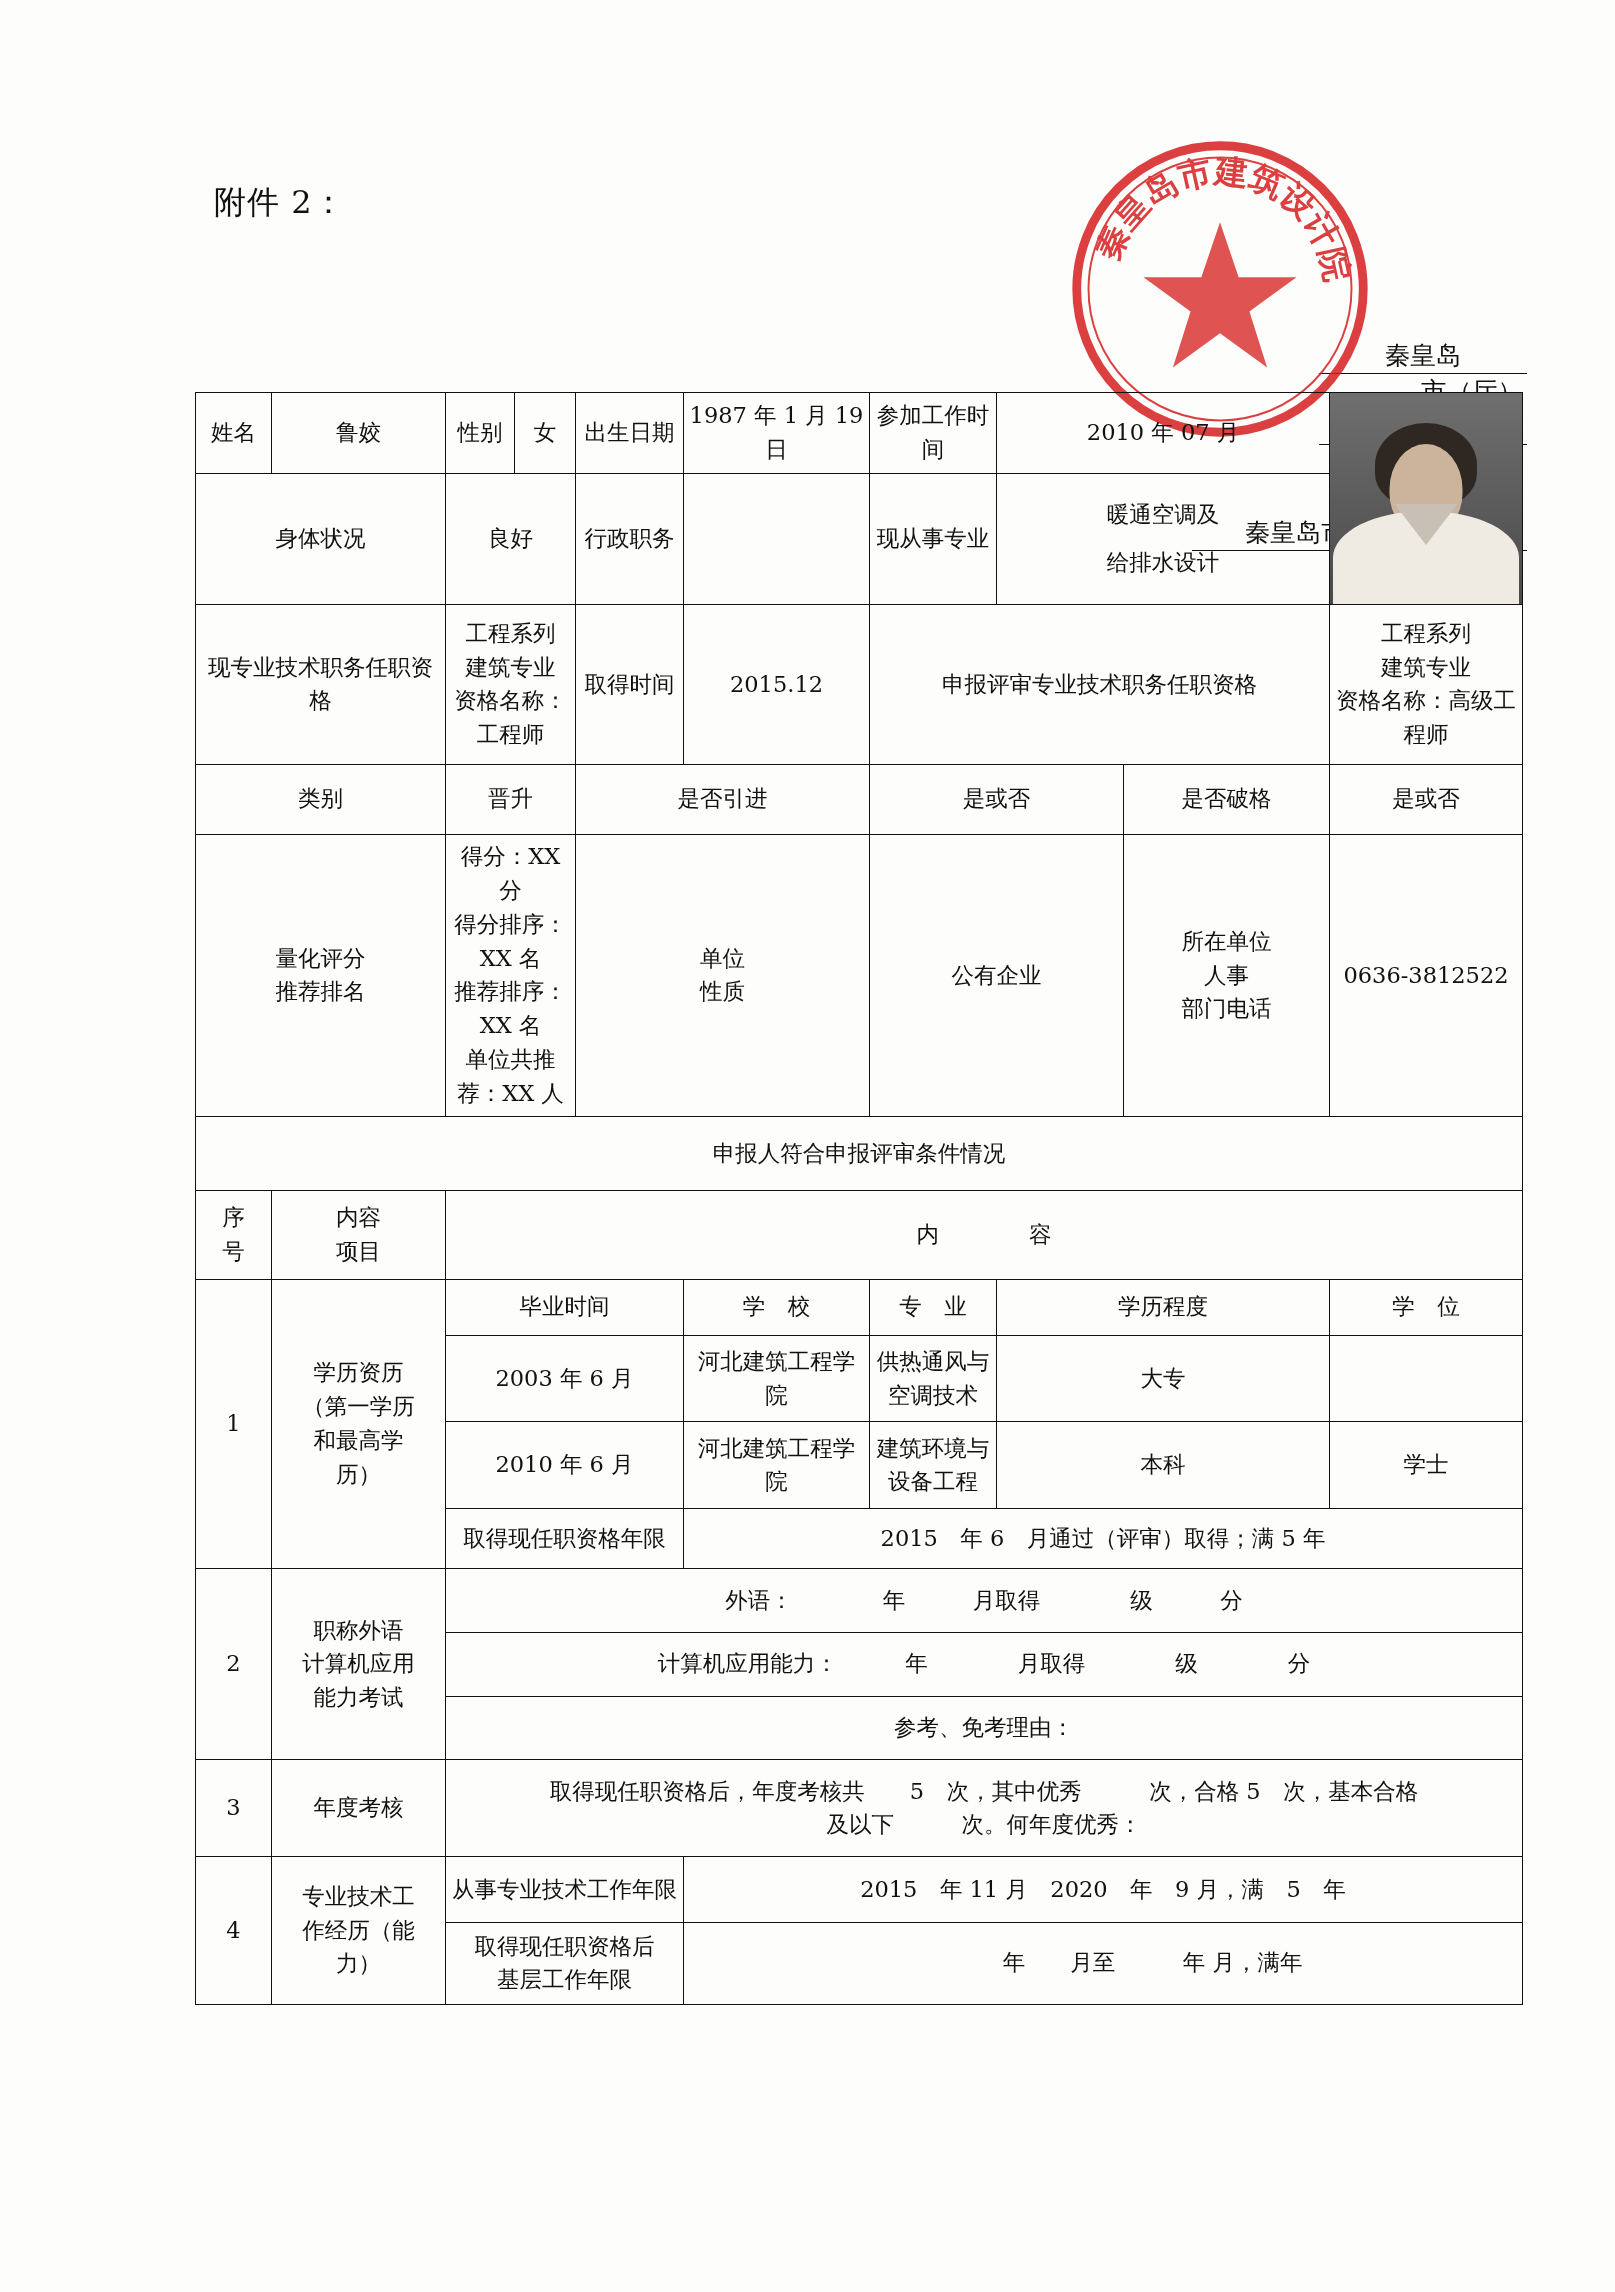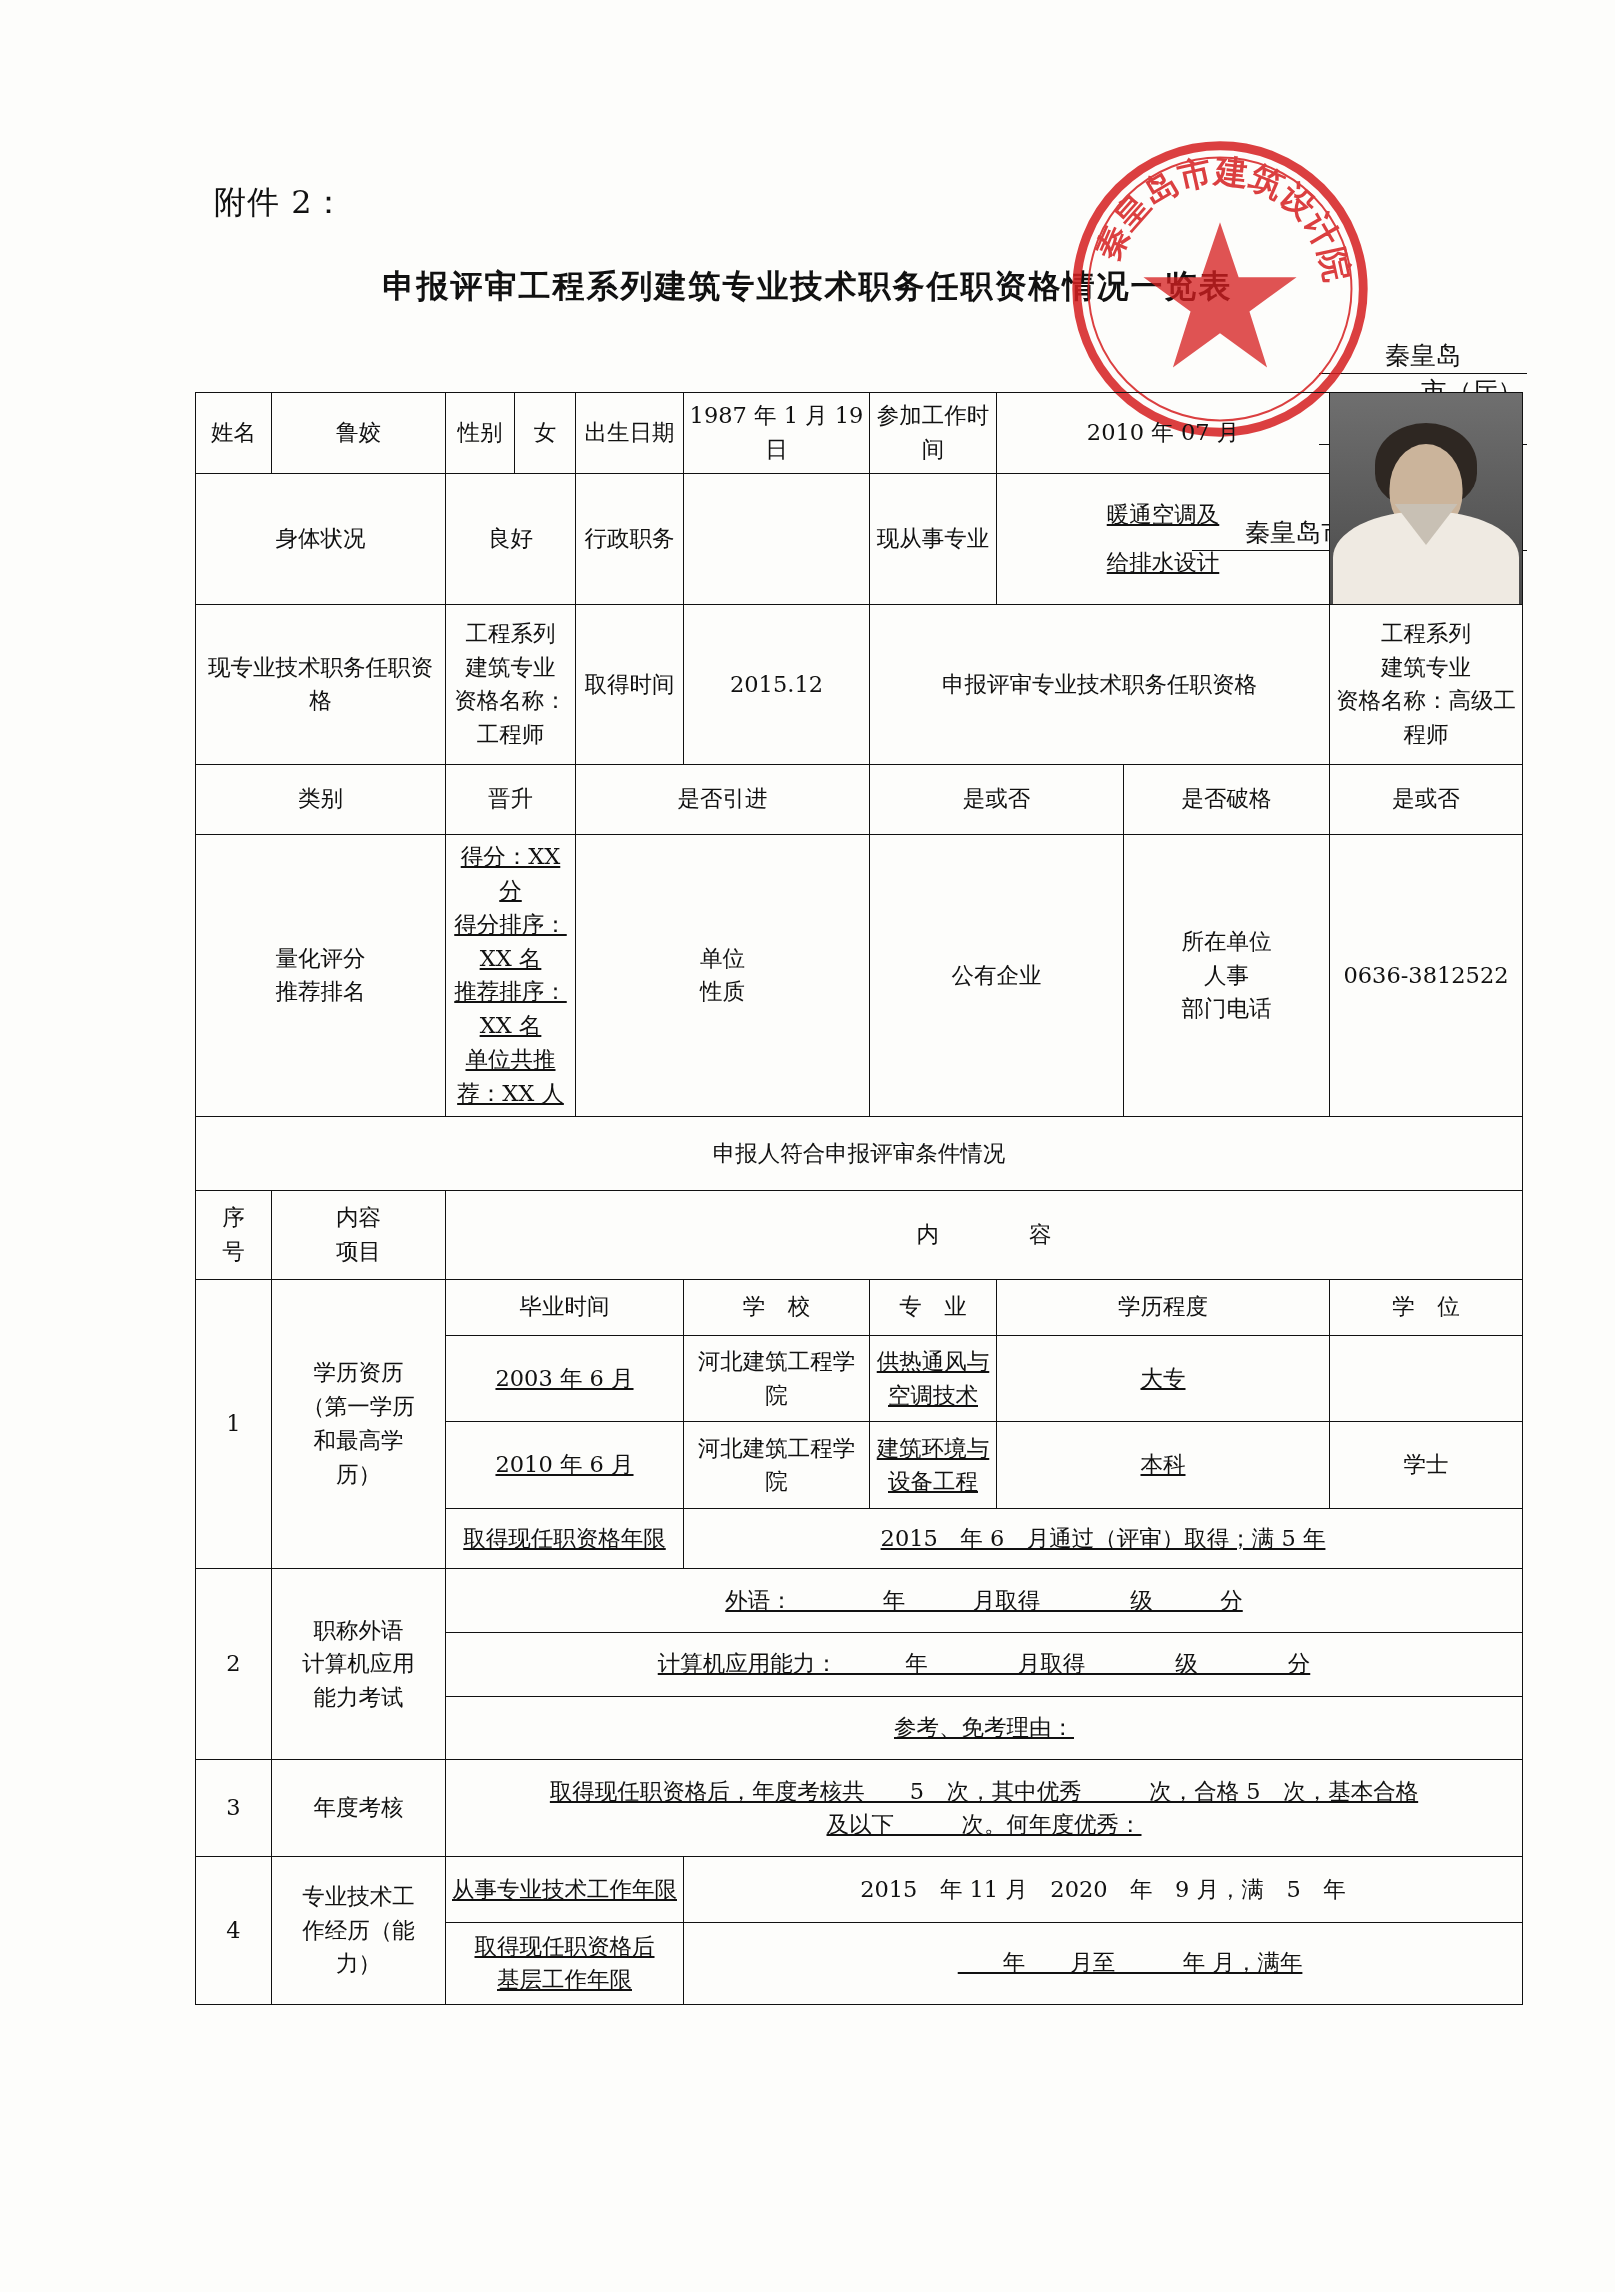--- a/index.html
+++ b/index.html
@@ -58,21 +58,21 @@
   }
   table.main td{
     border:1.6px solid #111;
     font-size:22.5px;
     text-align:center;
     vertical-align:middle;
     padding:5.9px 4.9px;
     line-height:1.5;
     word-break:break-all;
   }
-  td.l{text-align:left;padding-left:9.8px;text-decoration:underline;}
+  td.l{text-align:left;padding-left:9.8px;}
   td.tall{height:59px;}
   .sm{font-size:20.6px;}
   .photo{
     width:100%;height:100%;
     min-height:211px;
     background:
       radial-gradient(circle at 50% 34%, #c6b39c 0 16%, rgba(198,179,156,0) 17%),
       linear-gradient(#6f6f6f,#4a4a4a);
     position:relative;overflow:hidden;
   }
@@ -104,21 +104,20 @@
   
   .vstack{line-height:1.35;}
 </style>
 </head>
 <body>
 
 <div class="page">
 
   <div class="attach">附件 2：</div>
 
-  <div class="doc-title">申报评审工程系列建筑专业技术职务任职资格情况一览表</div>
 
   <div class="unit-line">
     <span class="fill" style="width:196px">秦皇岛</span>
     <span class="lbl">市（厅）</span>
     <span class="fill" style="width:196px">海港区</span>
     <span class="lbl">县（区）</span>
     <span class="lbl">单位：</span>
     <span class="fill" style="width:323px">秦皇岛市建筑设计院</span>
   </div>
 

